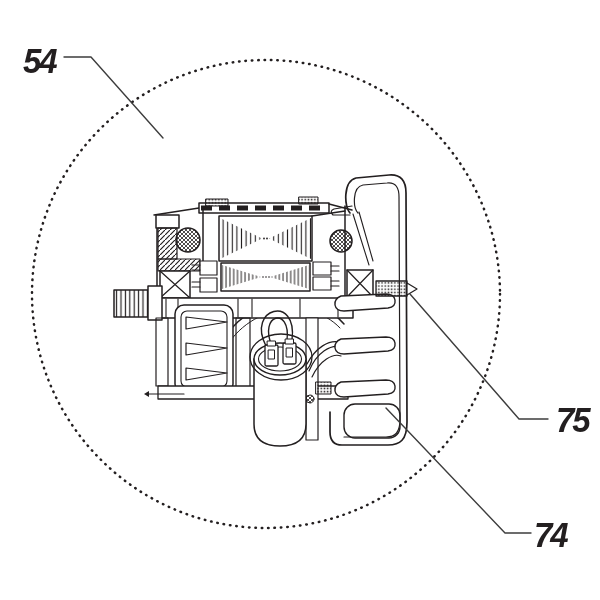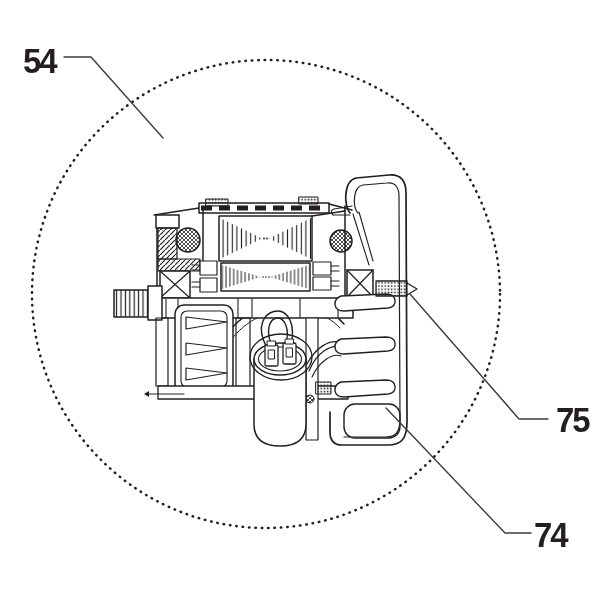--- a/index.html
+++ b/index.html
@@ -1,18 +1,18 @@
 <!DOCTYPE html>
 <html><head>
 <meta charset="utf-8">
 <style>
   html,body{margin:0;padding:0;background:#ffffff;}
   .stage{
     position:relative;width:600px;height:600px;background:#ffffff;
-    font-family:"Liberation Sans",sans-serif;overflow:hidden;
+    font-family:"Liberation Sans",sans-serif;overflow:hidden;font-style:italic;
   }
   .stage svg{position:absolute;left:0;top:0;}
   .callout{
     position:absolute;color:#231f20;font-weight:bold;
     font-size:33px;line-height:1;letter-spacing:-2px;
     transform:scaleY(1.08);transform-origin:top left;
     user-select:none;
   }
   .callout-54{left:23px;top:43px;}
   .callout-75{left:556px;top:402px;}

